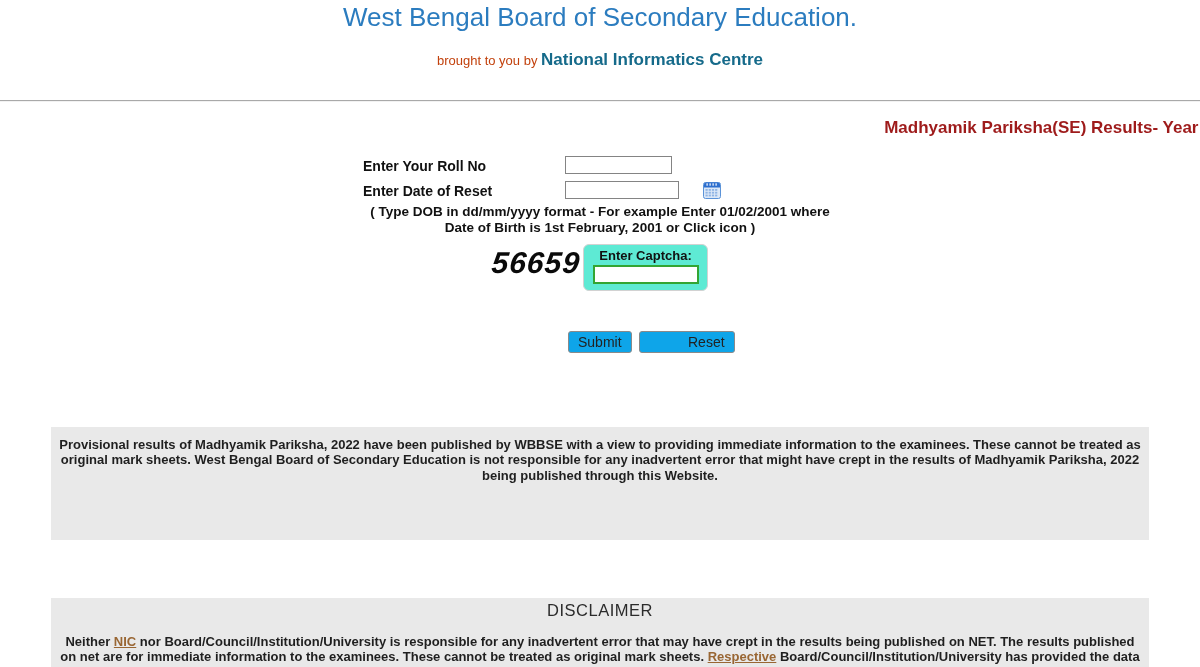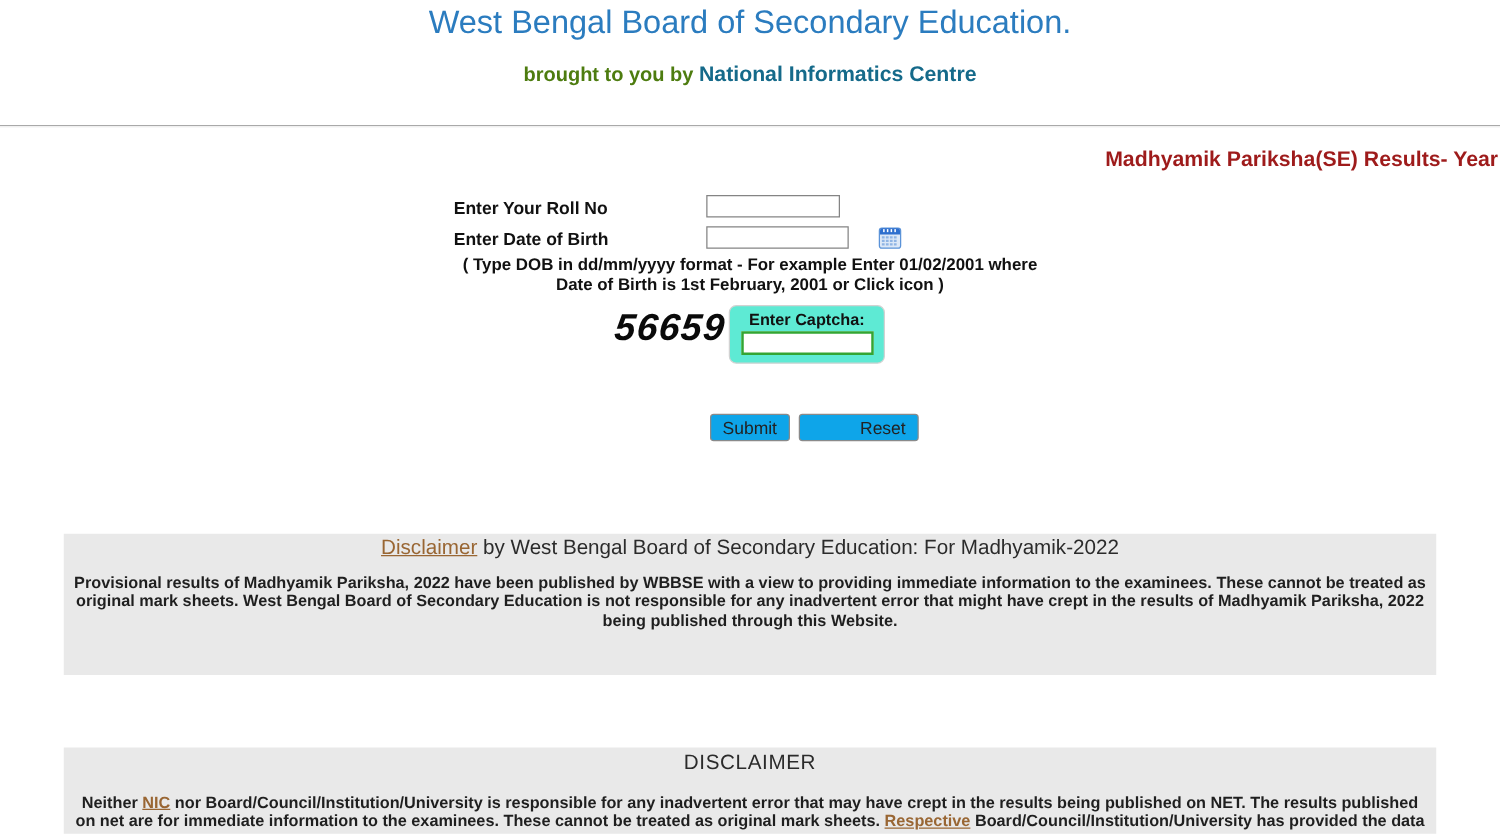--- a/index.html
+++ b/index.html
@@ -6,21 +6,21 @@
   html,body { background:#ffffff; }
   body {
     width:1200px; height:667px; overflow:hidden; position:relative;
     font-family:"Liberation Sans", sans-serif;
   }
   .page-title {
     position:absolute; top:2px; left:0; width:100%;
     text-align:center; font-size:26px; color:#2b7cbf; font-weight:normal;
   }
   .subtitle { position:absolute; top:50px; left:0; width:100%; text-align:center; }
-  .subtitle .prefix { font-size:16px; color:#4d7c0f; font-weight:bold; }
+  .subtitle .prefix { font-size:13px; color:#c2410c; font-weight:normal; }
   .subtitle .org { font-size:17px; color:#156a8a; font-weight:bold; }
   .top-rule {
     position:absolute; top:100px; left:0; width:100%; height:2px;
     border-top:1px solid #a9a9a9; border-bottom:1px solid #f2f2f2;
   }
   .form-title {
     position:absolute; top:118px; left:17px; width:100%; text-align:right;
     font-size:17px; font-weight:bold; color:#9e1b1b;margin-left:24px;
   }
   .field-label { position:absolute; font-size:14px; font-weight:bold; color:#111; }
@@ -86,21 +86,21 @@
   <span class="org">National Informatics Centre</span>
 </div>
 
 <div class="top-rule"></div>
 
 <div class="form-title">Madhyamik Pariksha(SE) Results- Year 2022</div>
 
 <label class="field-label lbl-roll">Enter Your Roll No</label>
 <input class="txt-input inp-roll" type="text" value="" style="">
 
-<label class="field-label lbl-dob">Enter Date of Birth</label>
+<label class="field-label lbl-dob">Enter Date of Reset</label>
 <input class="txt-input inp-dob" type="text" value="" style="">
 
 <span class="cal-icon">
   <svg width="20" height="20" viewBox="0 0 20 20">
     <rect x="1.5" y="2.5" width="17" height="16" rx="2" fill="#dce8f7" stroke="#5b93d8" stroke-width="1"></rect>
     <path d="M2 4.5 a2 2 0 0 1 2-2 h12 a2 2 0 0 1 2 2 v3 H2 Z" fill="#2e6fce"></path>
     <rect x="4.5" y="3.3" width="1.2" height="2.4" fill="#ffffff"></rect>
     <rect x="7.5" y="3.3" width="1.2" height="2.4" fill="#ffffff"></rect>
     <rect x="10.5" y="3.3" width="1.2" height="2.4" fill="#ffffff"></rect>
     <rect x="13.5" y="3.3" width="1.2" height="2.4" fill="#ffffff"></rect>
@@ -128,23 +128,20 @@
 
 <div class="captcha-panel">
   <div class="captcha-label">Enter Captcha:</div>
   <input class="captcha-input" type="text" value="" style="">
 </div>
 
 <button class="btn btn-submit">Submit</button>
 <button class="btn btn-reset">Reset</button>
 
 <div class="panel panel-1">
-  <div class="board-heading">
-    <a class="link">Disclaimer</a><span> by West Bengal Board of Secondary Education: For Madhyamik-2022</span>
-  </div>
   <div class="panel-body">Provisional results of Madhyamik Pariksha, 2022 have been published by WBBSE with a view to providing immediate information to the examinees. These cannot be treated as original mark sheets. West Bengal Board of Secondary Education is not responsible for any inadvertent error that might have crept in the results of Madhyamik Pariksha, 2022 being published through this Website.</div>
 </div>
 
 <div class="panel panel-2">
   <div class="nic-heading">DISCLAIMER</div>
   <div class="panel-body">
     <span>Neither </span><a class="link">NIC</a><span> nor Board/Council/Institution/University is responsible for any inadvertent error that may have crept in the results being published on NET. The results published on net are for immediate information to the examinees. These cannot be treated as original mark sheets. </span><a class="link">Respective</a><span> Board/Council/Institution/University has provided the data and intimated for publication</span>
   </div>
 </div>
 

